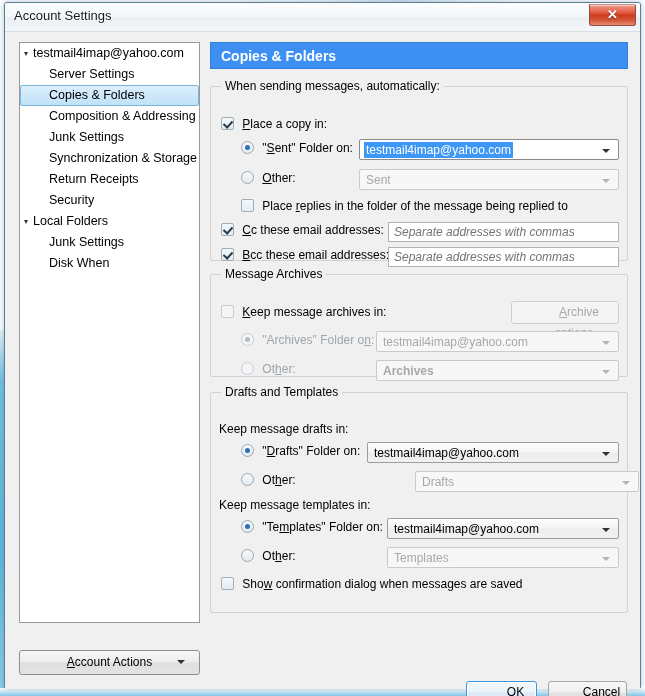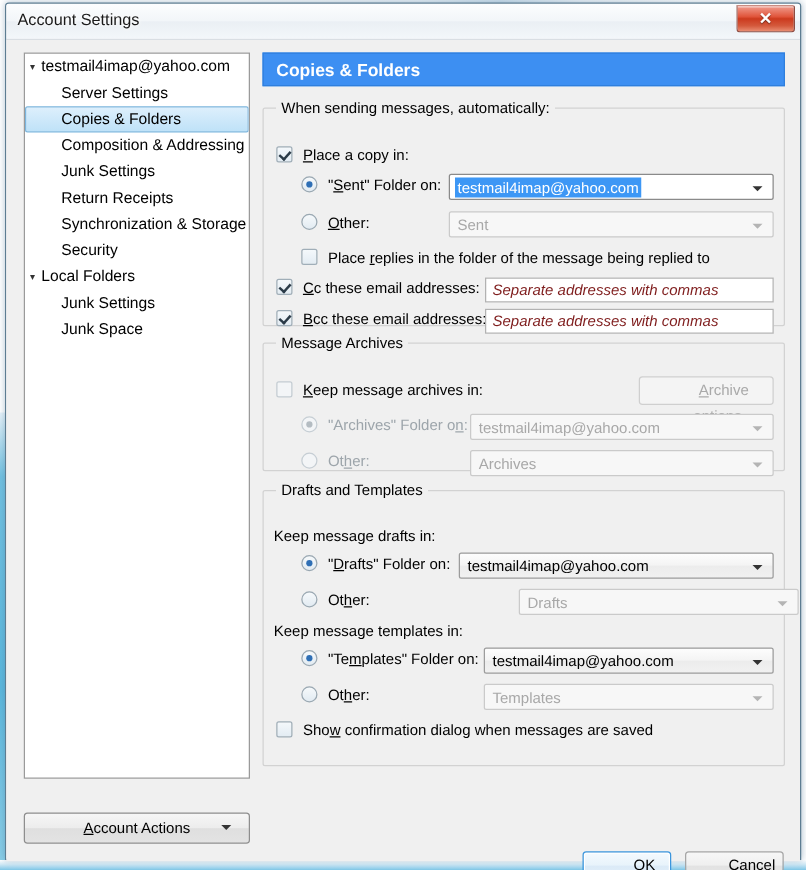--- a/index.html
+++ b/index.html
@@ -255,21 +255,21 @@
   
   .tinput {
     position: absolute;
     height: 20px;
     box-sizing: border-box;
     border: 1px solid #b2b2b2;
     background: #ffffff;
   }
   .tinput .ph {
     position: absolute; left: 5px; top: 2px;
-    font-size: 12px; font-style: italic; color: #7f1d1d;
+    font-size: 12px; font-style: italic; color: #737373;
     white-space: nowrap;
   }
 
   
   .pbtn {
     position: absolute;
     box-sizing: border-box;
     border: 1px solid #a6a6a6;
     border-radius: 3px;
     background: linear-gradient(180deg,#f7f7f7 0%,#efefef 48%,#e2e2e2 52%,#e7e7e7 100%);
@@ -319,37 +319,37 @@
       <div class="tree-item lvl1 selected">
         <span class="tlabel">Copies &amp; Folders</span>
       </div>
       <div class="tree-item lvl1">
         <span class="tlabel">Composition &amp; Addressing</span>
       </div>
       <div class="tree-item lvl1">
         <span class="tlabel">Junk Settings</span>
       </div>
       <div class="tree-item lvl1">
+        <span class="tlabel">Synchronization &amp; Storage</span>
+      </div>
+      <div class="tree-item lvl1">
         <span class="tlabel">Return Receipts</span>
-      </div>
-      <div class="tree-item lvl1">
-        <span class="tlabel">Synchronization &amp; Storage</span>
       </div>
       <div class="tree-item lvl1">
         <span class="tlabel">Security</span>
       </div>
       <div class="tree-item lvl0">
         <span class="twisty">▾</span>
         <span class="tlabel">Local Folders</span>
       </div>
       <div class="tree-item lvl1">
         <span class="tlabel">Junk Settings</span>
       </div>
       <div class="tree-item lvl1">
-        <span class="tlabel">Junk Space</span>
+        <span class="tlabel">Disk When</span>
       </div>
     </div>
 
     <div id="account-actions">
       <span class="aa-label"><u class="ak">A</u>ccount Actions</span>
       <span class="aa-arrow"></span>
     </div>
 
     <div id="pane">
 
@@ -420,21 +420,21 @@
         </div>
         <div class="combo dis" style="left:165px; top:50px; width:243px;">
           <span class="ctext">testmail4imap@yahoo.com</span>
           <span class="carrow"></span>
         </div>
 
         <div class="row" style="position:absolute; left:30px; top:81px;">
           <span class="rb dis"></span>
           <span class="lbl dis" style="margin-left:5px;">Ot<u class="ak">h</u>er:</span>
         </div>
-        <div class="combo dis" style="left:165px; top:79px; width:243px;">
+        <div class="combo dis" style="left:165px; top:79px; width:243px;font-weight:bold;">
           <span class="ctext">Archives</span>
           <span class="carrow"></span>
         </div>
       </fieldset>
 
       <fieldset class="group" id="grp-drafts">
         <legend>Drafts and Templates</legend>
 
         <div class="lbl" style="position:absolute; left:8px; top:23px;">Keep message drafts in:</div>
 

